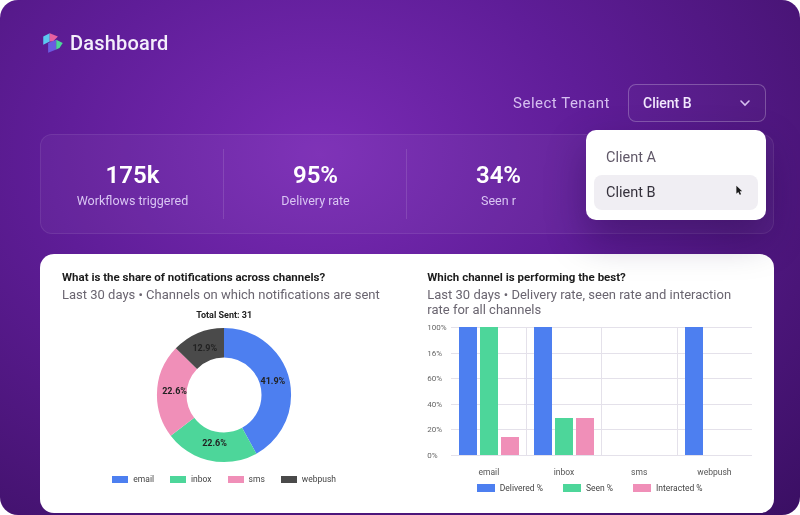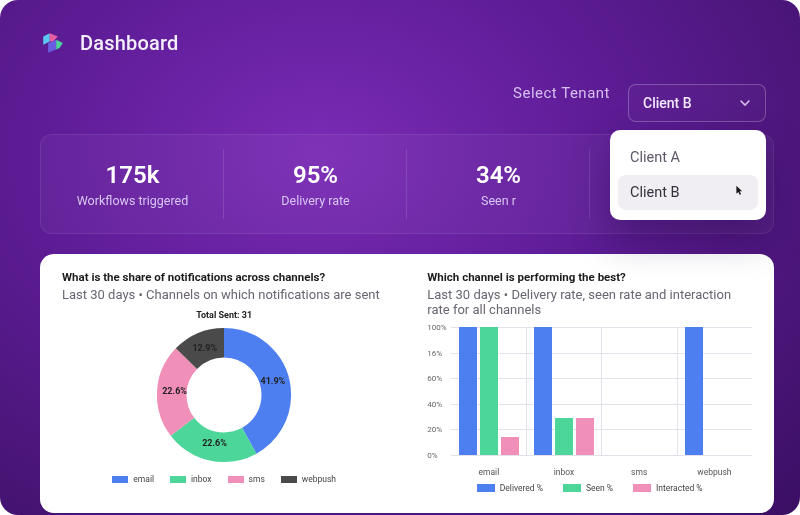--- a/index.html
+++ b/index.html
@@ -5,38 +5,38 @@
   * { box-sizing: border-box; margin: 0; padding: 0; }
   html, body { width: 800px; height: 515px; overflow: hidden; font-family: -apple-system, BlinkMacSystemFont, "Segoe UI", Roboto, Arial, sans-serif; }
   .app {
     width: 800px; height: 515px;
     background: radial-gradient(ellipse at 40% 30%, #7a2bb5 0%, #5f1d98 40%, #4a1578 75%, #3a0f63 100%);
     border-radius: 18px;
     position: relative;
     padding: 30px 26px 0 40px;
     color: #eee;
   }
-  .header { display:flex; align-items:center; gap:14px; }
+  .header { display:flex; align-items:center; gap:4px; }
   .logo { width:26px; height:26px; position:relative; }
   .logo svg { width:26px; height:26px; }
   .title { font-size:20px; font-weight:500; color:#f4eefb; letter-spacing:.2px; }
 
-  .tenant-row { display:flex; justify-content:flex-end; gap:18px; margin-top:28px; padding-right:8px; position:relative; }
+  .tenant-row { display:flex; justify-content:flex-end; align-items:center; gap:18px; margin-top:28px; padding-right:8px; position:relative; }
   .tenant-label { color:#d6bff0; font-size:15px; letter-spacing:.5px; }
   .tenant-select {
     display:flex; align-items:center; justify-content:space-between;
     width:138px; height:38px; padding:0 14px;
     border:1px solid rgba(255,255,255,.25); border-radius:8px;
     color:#f3e9fe; font-size:14px; font-weight:500;
     background:rgba(255,255,255,0.02);
     cursor:pointer;
   }
   .tenant-select .chev { width:12px; height:12px; }
   .dropdown {
-    position:absolute; top:46px; right:8px; width:156px;
+    position:absolute; top:46px; right:8px; width:180px;
     background:#fff; border-radius:10px; padding:10px 8px;
     box-shadow:0 18px 38px rgba(30,0,60,.35);
     z-index:20;
   }
   .dropdown-item { padding:9px 12px; font-size:14.5px; color:#605868; border-radius:8px; cursor:pointer; display:flex; align-items:center; justify-content:space-between; }
   .dropdown-item.hov { background:#f0eef3; color:#35313c; }
   .cursor-icn { font-size:13px; color:#222; }
 
   .section-head { margin-top:30px; font-size:11.5px; letter-spacing:2.3px; color:#d9c5f3; font-weight:600; }
 

